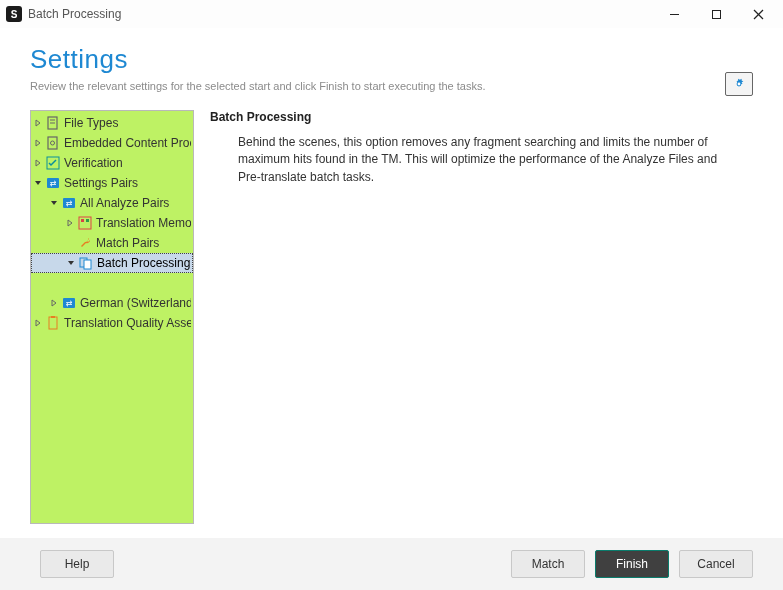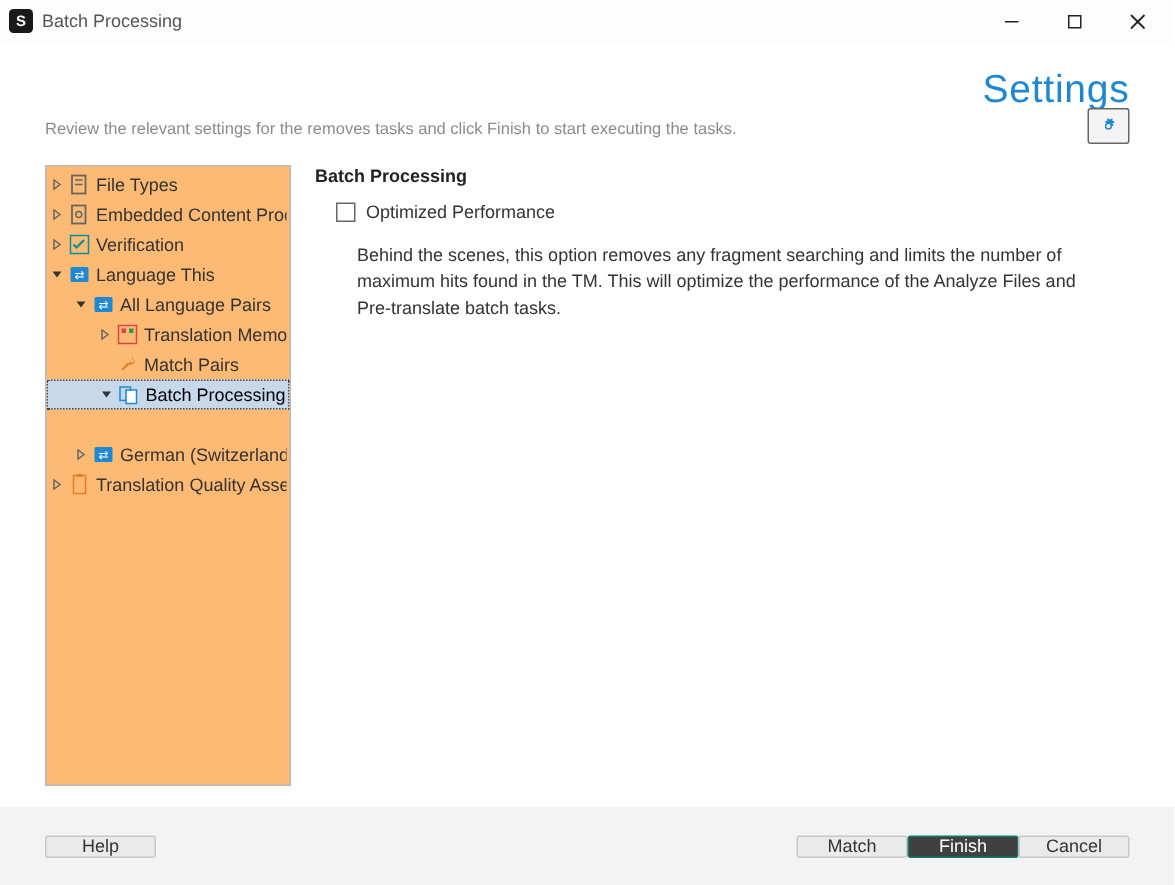--- a/index.html
+++ b/index.html
@@ -41,21 +41,20 @@
   .header {
     padding: 16px 30px 4px 30px;
     position: relative;
   }
   .header h1 {
     margin: 0;
     font-size: 26px;
     font-weight: 400;
     color: #1e88d2;
     letter-spacing: 0.5px;
-    text-align: right;
   }
   .header .subtitle {
     color: #8b8b8b;
     font-size: 11px;
     margin-top: 5px;
   }
   .header .gear-badge {
     position: absolute;
     top: 44px;
     right: 30px;
@@ -67,21 +66,21 @@
   }
   .header .gear-badge svg { width: 14px; height: 14px; }
   .body {
     display: flex;
     padding: 14px 30px 0 30px;
     height: 428px;
   }
   .tree {
     width: 164px;
     border: 1px solid #b9b9b9;
-    background: #fdba74;
+    background: #bef264;
     overflow: hidden;
     padding: 2px 0;
     font-size: 12px;
     color: #333;
   }
   .tree-row {
     display: flex;
     align-items: center;
     height: 20px;
     white-space: nowrap;
@@ -141,29 +140,29 @@
   .footer {
     position: absolute;
     left: 0; right: 0; bottom: 0;
     height: 52px;
     background: #f3f3f3;
     display: flex;
     align-items: center;
     padding: 0 30px;
   }
   .btn {
-    height: 15px;
+    height: 28px;
     min-width: 74px;
     border: 1px solid #c8c8c8;
     background: #eaeaea;
     color: #333;
     font-size: 12px;
     display: inline-flex; align-items: center; justify-content: center;
     border-radius: 2px;
-    margin-left: 0;
+    margin-left: 10px;
     padding: 0 14px;
   }
   .btn.primary {
     background: #404040;
     color: #fff;
     border-color: #0a7c6c;
   }
   .btn.disabled { color: #a8a8a8; }
   .footer .spacer { flex: 1; }
   .ic-doc { fill:none; stroke:#666; stroke-width:1.2; }
@@ -188,21 +187,21 @@
   <div class="winbtn">
     <svg viewBox="0 0 11 11">
         <line x1="1" y1="1" x2="10" y2="10" stroke="#222" stroke-width="1.2"></line>
         <line x1="10" y1="1" x2="1" y2="10" stroke="#222" stroke-width="1.2"></line>
       </svg>
   </div>
 </div>
 
 <div class="header">
   <h1>Settings</h1>
-  <div class="subtitle">Review the relevant settings for the removes tasks and click Finish to start executing the tasks.</div>
+  <div class="subtitle">Review the relevant settings for the selected start and click Finish to start executing the tasks.</div>
   <div class="gear-badge">
     <svg viewBox="0 0 16 16">
         <g fill="#1e88d2">
           <circle cx="8" cy="8" r="2" fill="#fff" stroke="#1e88d2" stroke-width="1.5"></circle>
           <path d="M8 1l1 2 2-1 0 2 2 1-2 1 1 2-2 0-1 2-1-2-2 0 1-2-2-1 2-1 0-2 2 1z" fill="#1e88d2"></path>
         </g>
         <circle cx="8" cy="8" r="1.6" fill="#fff"></circle>
       </svg>
   </div>
 </div>
@@ -261,36 +260,36 @@
           <svg viewBox="0 0 8 8">
             <path d="M1 2l3 4 3-4z" fill="#333"></path>
           </svg>
         </span>
       <span class="ticon">
           <svg viewBox="0 0 16 16">
             <rect x="2" y="3" width="12" height="10" rx="1" fill="#1e88d2"></rect>
             <text x="8" y="11" text-anchor="middle" font-size="8" fill="#fff">⇄</text>
           </svg>
         </span>
-      <span class="lbl">Language This</span>
+      <span class="lbl">Settings Pairs</span>
     </div>
 
     <div class="tree-row indent1">
       <span class="expander">
           <svg viewBox="0 0 8 8">
             <path d="M1 2l3 4 3-4z" fill="#333"></path>
           </svg>
         </span>
       <span class="ticon">
           <svg viewBox="0 0 16 16">
             <rect x="2" y="3" width="12" height="10" rx="1" fill="#1e88d2"></rect>
             <text x="8" y="11" text-anchor="middle" font-size="8" fill="#fff">⇄</text>
           </svg>
         </span>
-      <span class="lbl">All Language Pairs</span>
+      <span class="lbl">All Analyze Pairs</span>
     </div>
 
     <div class="tree-row indent2">
       <span class="expander">
           <svg viewBox="0 0 8 8">
             <path d="M2 1l4 3-4 3z" fill="none" stroke="#666"></path>
           </svg>
         </span>
       <span class="ticon">
           <svg viewBox="0 0 16 16">
@@ -362,24 +361,20 @@
             <rect x="6" y="1" width="4" height="2" fill="#e67e22"></rect>
           </svg>
         </span>
       <span class="lbl">Translation Quality Assessment</span>
     </div>
 
   </div>
 
   <div class="content">
     <h2>Batch Processing</h2>
-    <div class="checkbox-row">
-      <div class="checkbox"></div>
-      <span>Optimized Performance</span>
-    </div>
     <div class="description">Behind the scenes, this option removes any fragment searching and limits the number of maximum hits found in the TM. This will optimize the performance of the Analyze Files and Pre-translate batch tasks.</div>
   </div>
 </div>
 
 <div class="footer">
   <div class="btn">Help</div>
   <div class="spacer"></div>
   <div class="btn">Match</div>
   <div class="btn primary">Finish</div>
   <div class="btn">Cancel</div>

